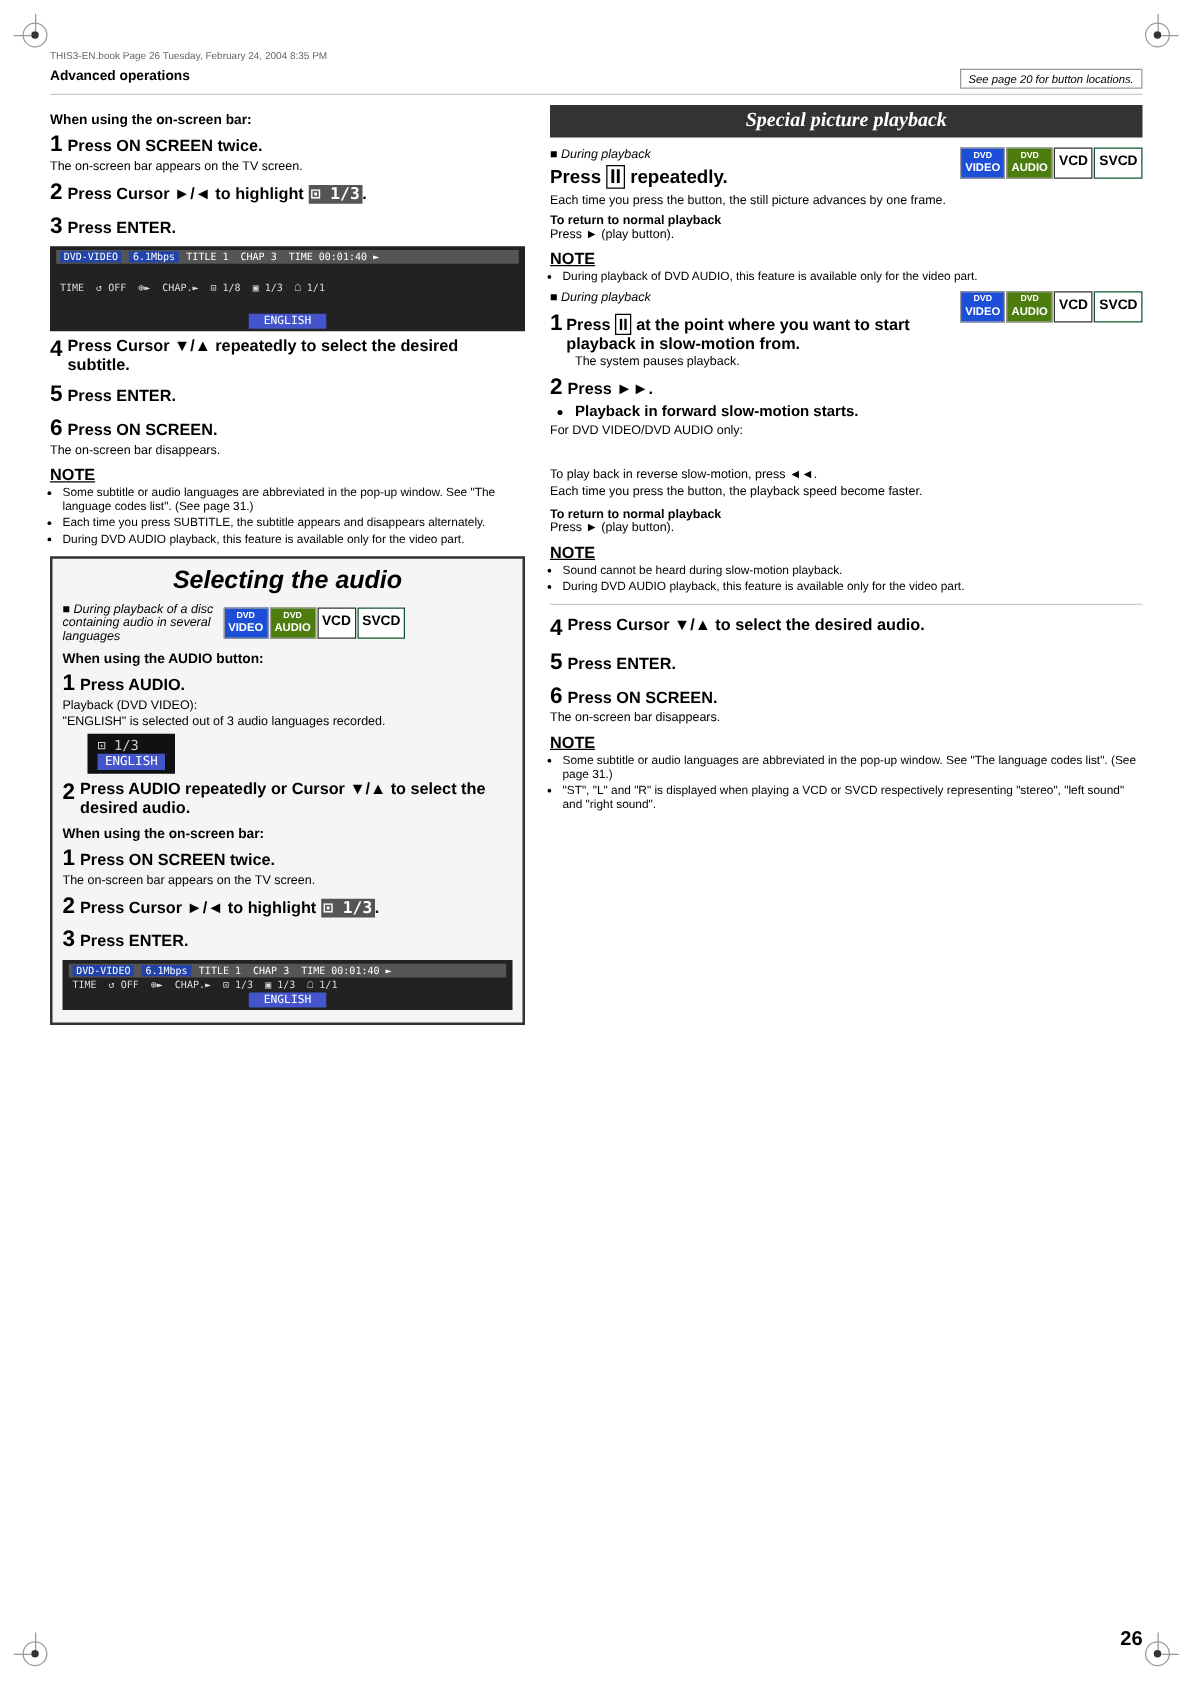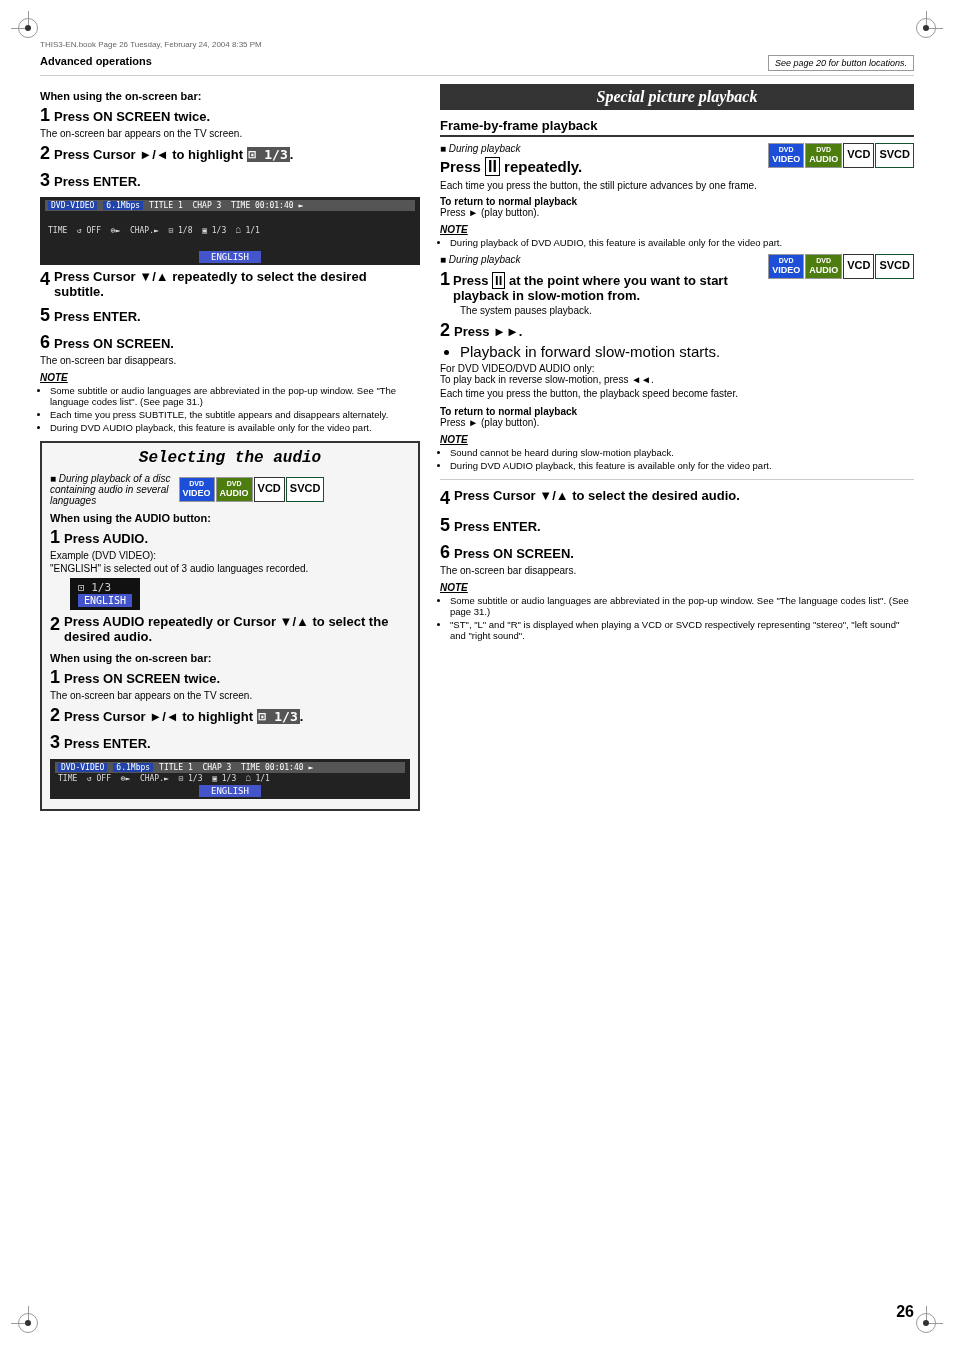--- a/index.html
+++ b/index.html
@@ -130,48 +130,47 @@
       width: 100%;
     }
 
     
     .note-box {
       margin-top: 6px;
       margin-bottom: 6px;
     }
     .note-label {
       font-weight: bold;
-      font-size: 10px;
+      font-size: 13px;
       text-decoration: underline;
       margin-bottom: 2px;
-      font-style: italic;
     }
     .note-list {
       padding-left: 10px;
     }
     .note-list li {
       font-size: 9.5px;
       margin-bottom: 2px;
       list-style-type: disc;
     }
 
     
     .section-box {
       border: 2px solid #333;
       padding: 6px 8px;
       margin: 8px 0;
       background: #f5f5f5;
     }
     .section-box-title {
-      font-size: 16px;
+      font-size: 20px;
       font-weight: bold;
       text-align: center;
       margin-bottom: 6px;
       font-style: italic;
-      font-family: Liberation Mono, monospace;
+      font-family: Liberation Sans, sans-serif;
     }
     .during-playback-row {
       display: flex;
       align-items: center;
       gap: 8px;
       margin-bottom: 6px;
     }
     .during-text {
       font-size: 10px;
       font-style: italic;
@@ -384,21 +383,21 @@
           </div>
         </div>
 
         <div class="when-label">When using the AUDIO button:</div>
 
         <div class="step-block">
           <div class="step-header-row">
             <span class="step-large">1</span>
             <span class="step-text bold">Press AUDIO.</span>
           </div>
-          <div class="step-desc">Example (DVD VIDEO):</div>
+          <div class="step-desc">Playback (DVD VIDEO):</div>
           <div class="step-desc">"ENGLISH" is selected out of 3 audio languages recorded.</div>
         </div>
 
         <div style="margin: 4px 0 4px 20px;">
           <div style="background:#111; color:#ccc; font-family:monospace; font-size:11px; display:inline-block; padding:3px 8px;">
             <div>⊡ 1/3</div>
             <div style="background:#4455cc; color:#fff; padding:1px 6px; font-size:10px; text-align:center;">ENGLISH</div>
           </div>
         </div>
 
@@ -448,21 +447,20 @@
         </div>
 
       </div>
 
     </div>
 
     <div class="col-right">
 
       <div class="right-section-header">Special picture playback</div>
 
-      <div class="subsection-title">Frame-by-frame playback</div>
 
       <div style="display:flex; align-items:flex-start; gap:8px; margin-bottom:4px;">
         <div style="flex:1;">
           <div style="font-size:10px; font-style:italic; margin-bottom:4px;">■ <span>During playback</span></div>
           <div style="margin-bottom:4px;">
             <span style="font-size:15px; font-weight:bold;">Press <span style="font-size:16px; font-weight:bold; border:1px solid #000; padding:0 2px;">II</span> repeatedly.</span>
           </div>
           <div style="font-size:10px;">Each time you press the button, the still picture advances by one frame.</div>
         </div>
         <div class="badge-group" style="flex-shrink:0;">
@@ -522,24 +520,24 @@
           </div>
         </div>
       </div>
 
       <div class="step-block">
         <div class="step-header-row">
           <span class="step-large">2</span>
           <span class="step-text bold">Press ►►.</span>
         </div>
         <ul style="list-style:disc; padding-left:20px; margin-top:2px;">
-          <li style="font-size:15px;">Playback in forward slow-motion starts.</li>
+          <li style="font-size:12px;font-weight:bold;">Playback in forward slow-motion starts.</li>
         </ul>
         <div style="font-size:10px; margin-top:3px;">For DVD VIDEO/DVD AUDIO only:</div>
-        <div style="font-size:10px; margin-left:0px;">To play back in reverse slow-motion, press ◄◄.</div>
+        <div style="font-size:10px; margin-left:0px;margin-top:24px;">To play back in reverse slow-motion, press ◄◄.</div>
         <div style="font-size:10px; margin-top:3px;">Each time you press the button, the playback speed become faster.</div>
       </div>
 
       <div style="margin:6px 0;">
         <span style="font-size:10px; font-weight:bold;">To return to normal playback</span>
         <div style="font-size:10px;">Press ► (play button).</div>
       </div>
 
       <div class="note-box">
         <div class="note-label">NOTE</div>

